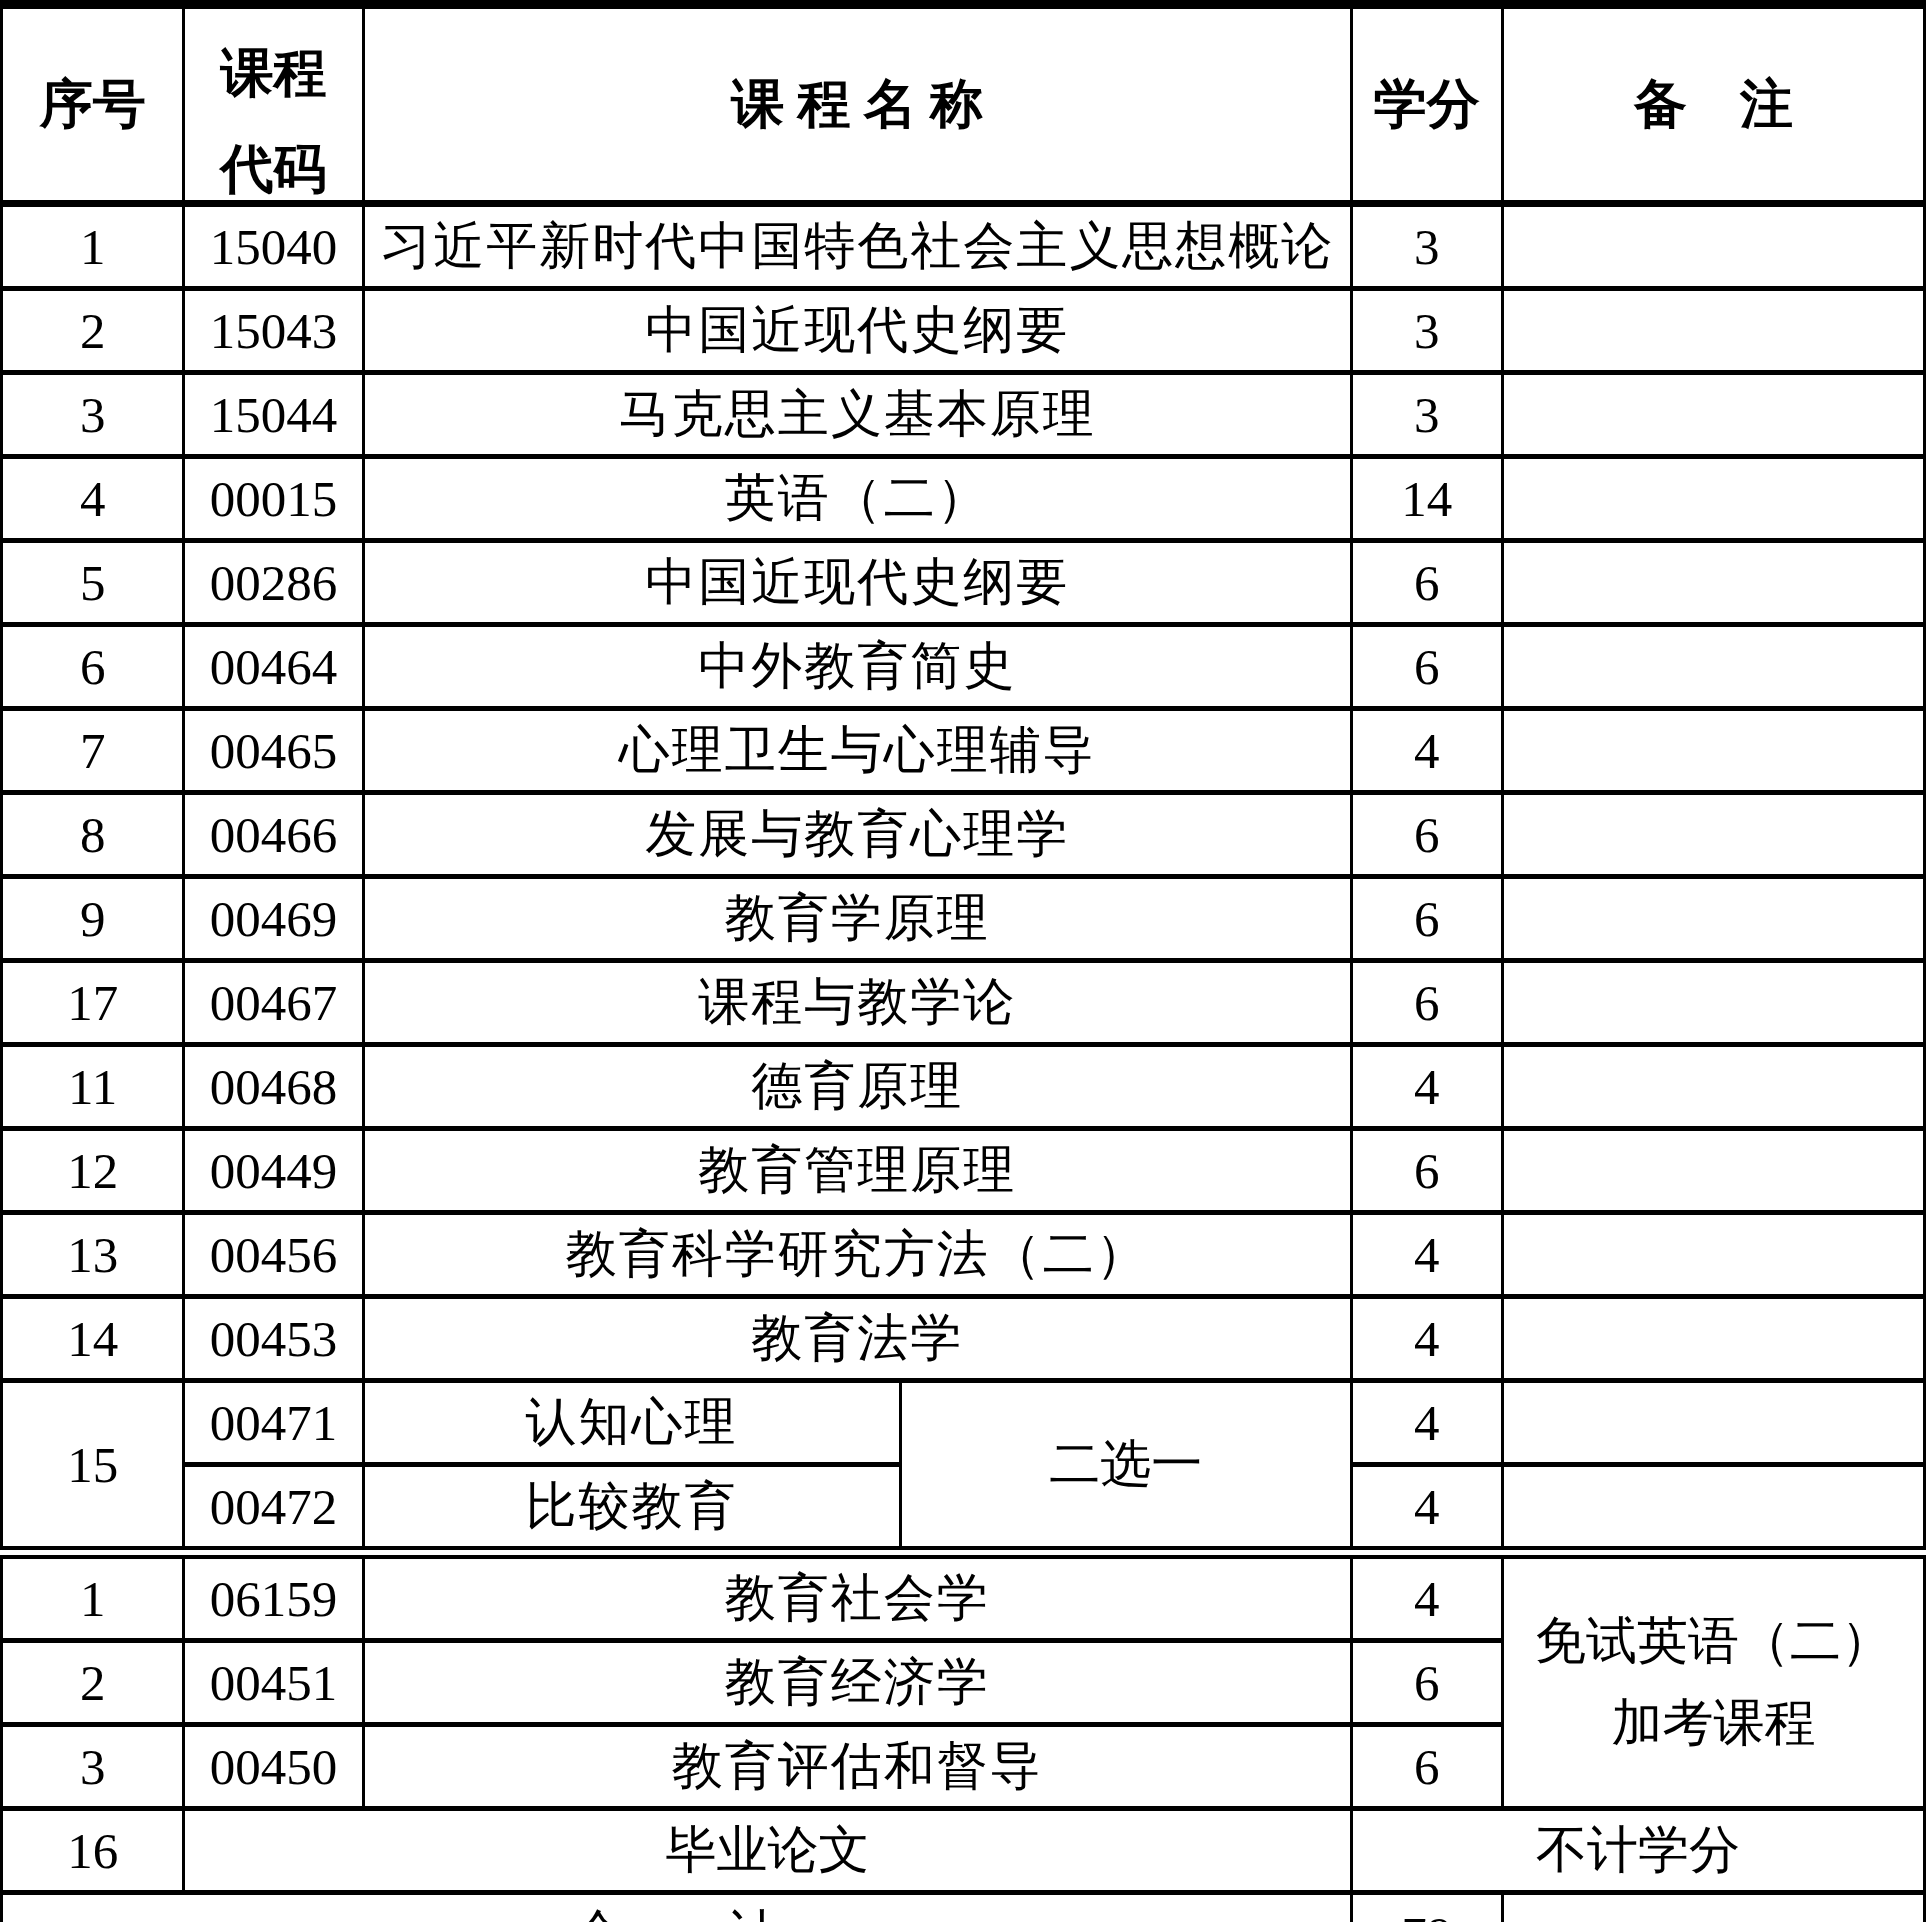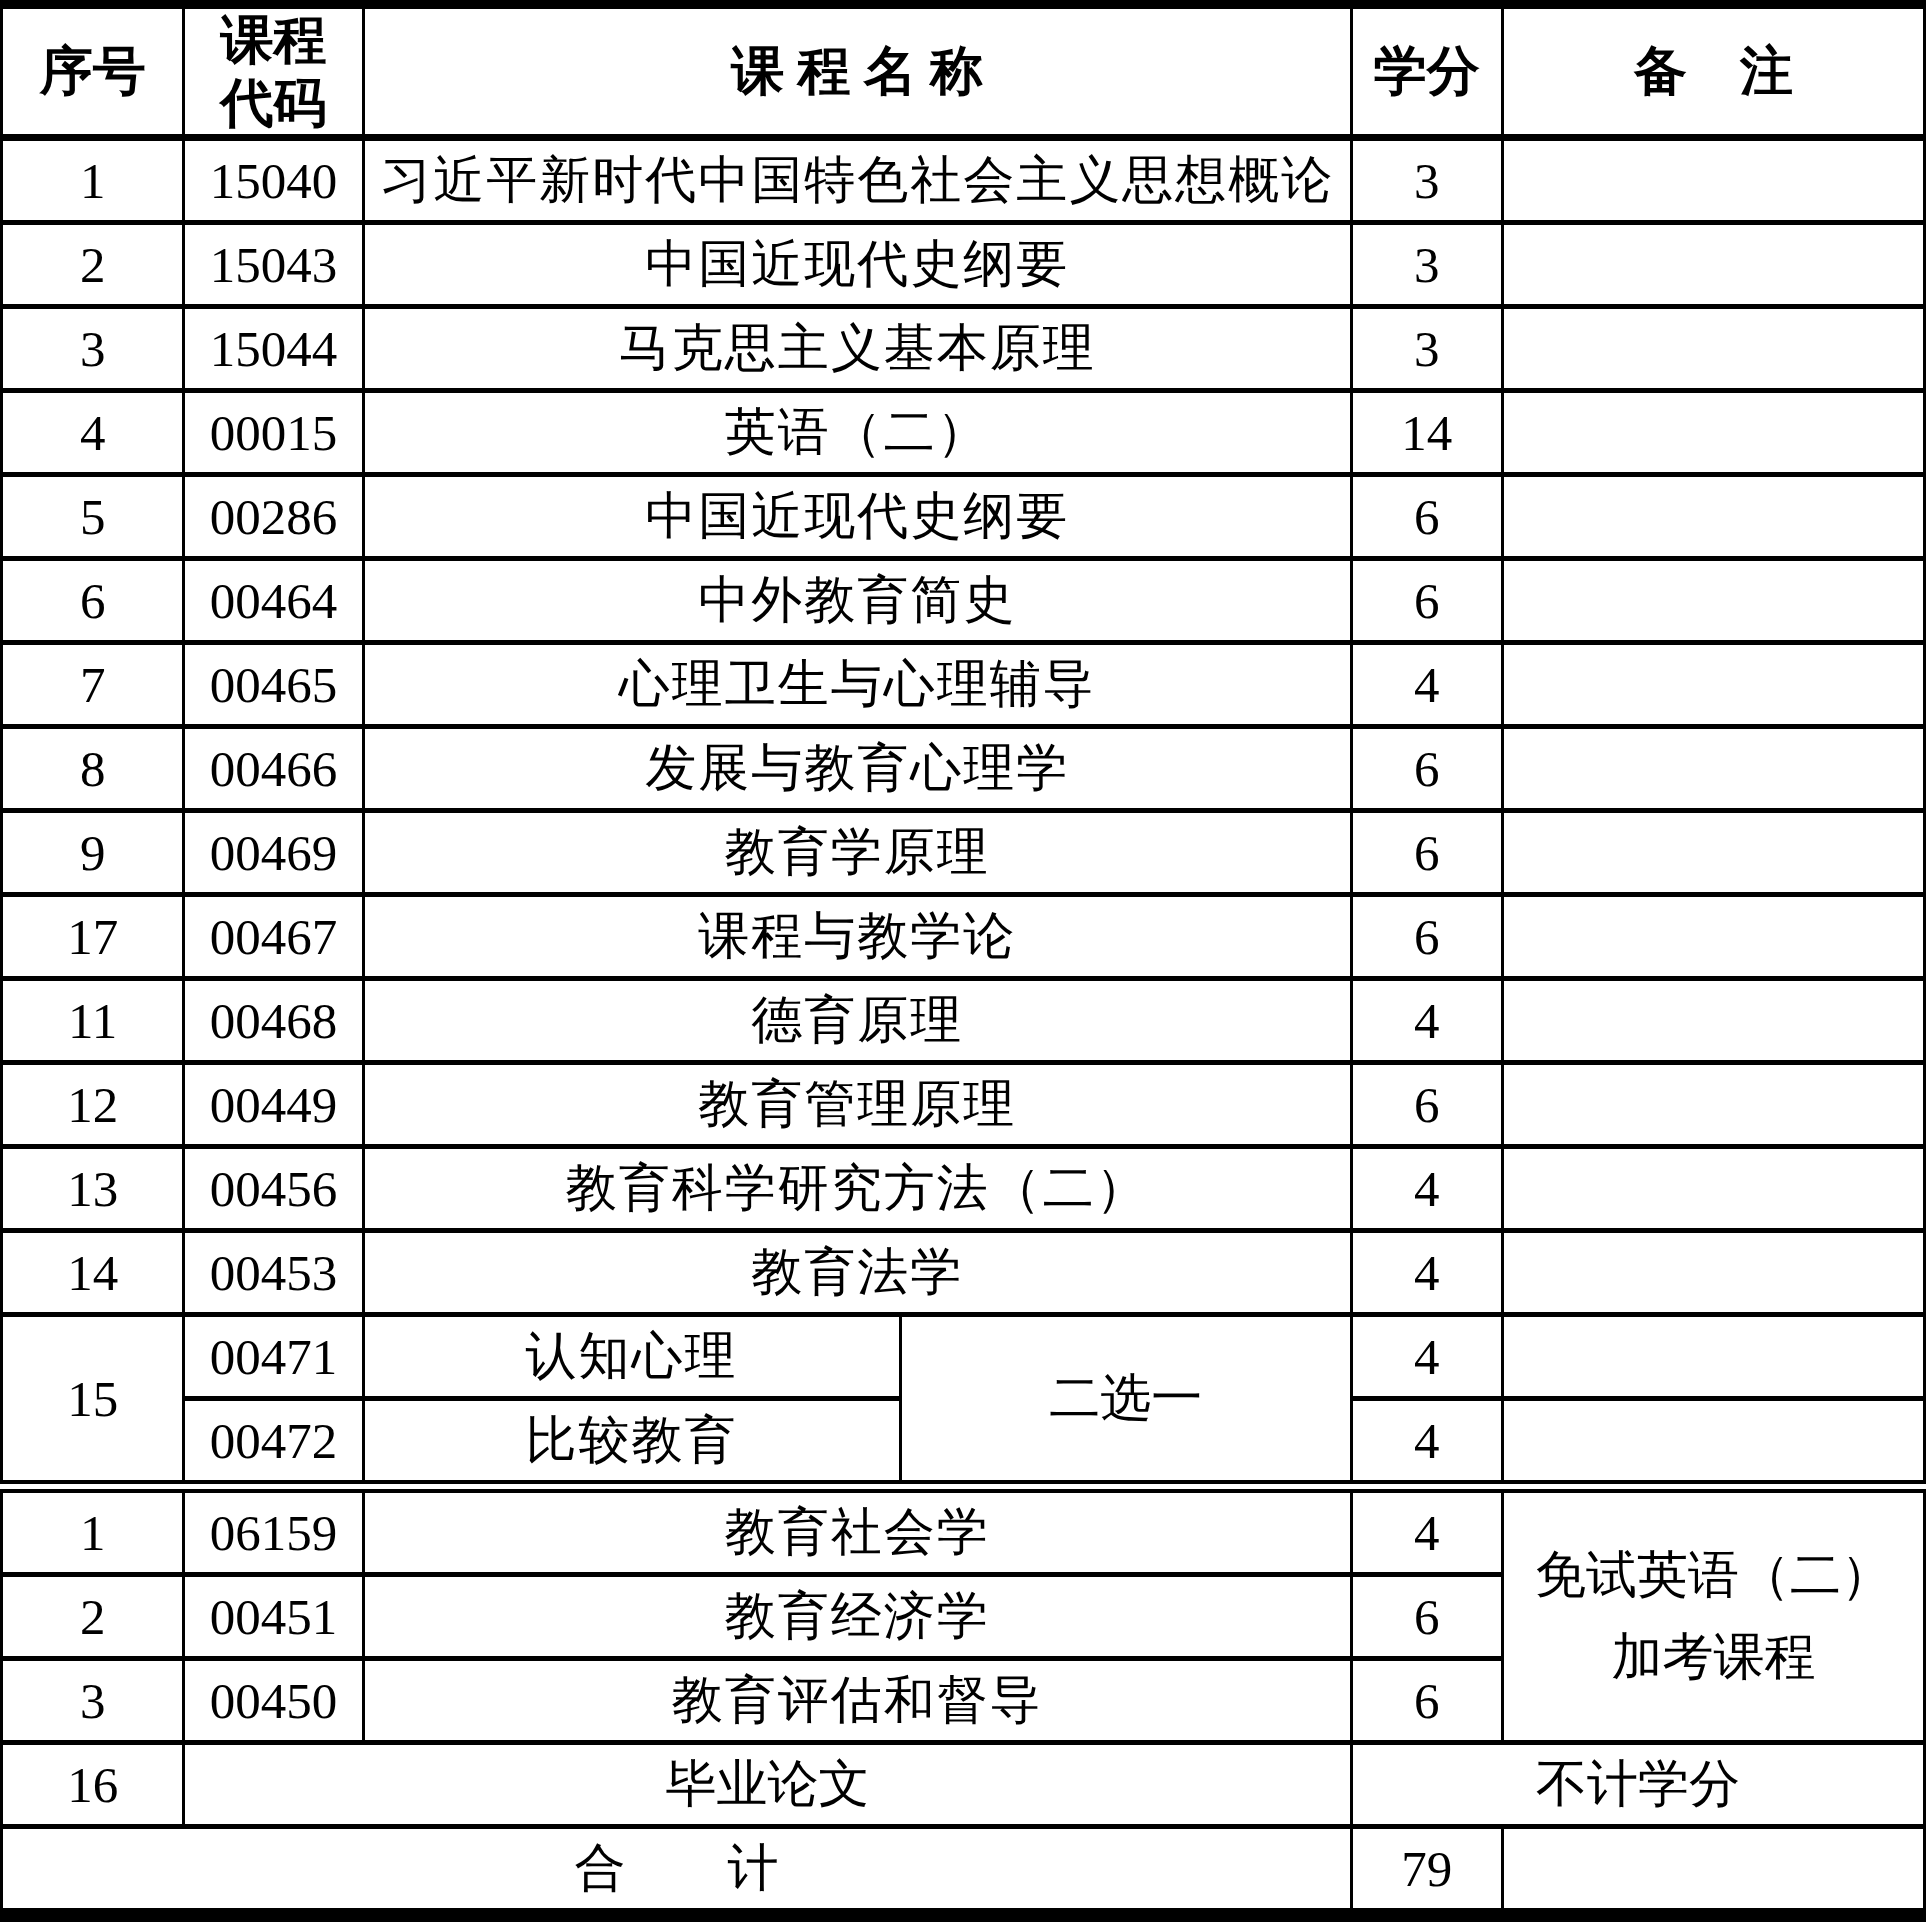--- a/index.html
+++ b/index.html
@@ -31,21 +31,21 @@
     border-top-width: 9px;
     border-bottom-width: 7px;
     font-weight: bold;
     font-size: 53px;
     font-family: "Liberation Serif", "DejaVu Serif", serif;
   }
   .course-table td {
     height: 79px;
     font-size: 51px;
   }
-  .th-line { line-height: 1.18; }
+  .th-line { line-height: 1.18; margin-top: 33px; }
   .name-cell {
     text-align: left;
     padding-left: 18px;
     letter-spacing: 2px;
   }
   .addon-first > td { border-top: 13px double #000000; }
   .total-row > td { border-bottom: 21px solid #000000; }
   .remark-merged { line-height: 1.6; margin-left: 28px; }
 </style>
 </head>

